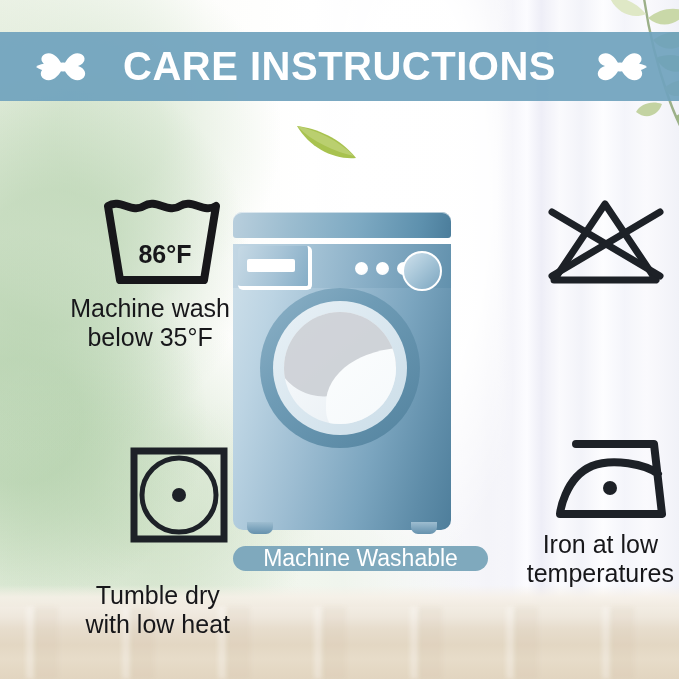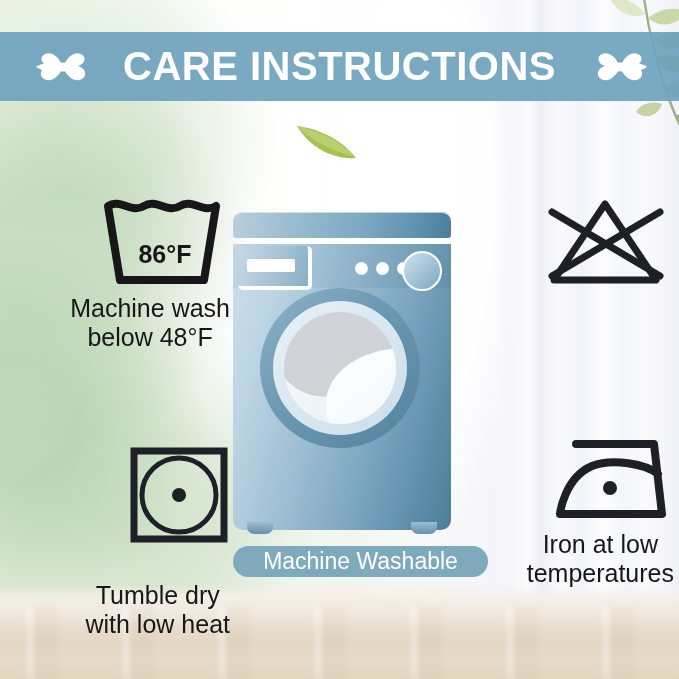--- a/index.html
+++ b/index.html
@@ -106,21 +106,21 @@
   .w-door-swirl{position:absolute;left:-10px;top:-14px;width:140px;height:96px;
     background:#c9cdd2;opacity:.85;
     border-radius:0 0 78% 44%/0 0 74% 62%;transform:rotate(-7deg);}
   .w-door-swirl2{position:absolute;left:42px;top:36px;width:110px;height:86px;
     background:linear-gradient(140deg,#fbfdfe 0%,#f4f8fa 100%);
     border-radius:72% 16% 60% 20%/64% 24% 60% 28%;}
   .w-foot{position:absolute;top:310px;width:26px;height:12px;border-radius:0 0 7px 7px;
     background:linear-gradient(180deg,#9ebdd0 0%,#7aa2bb 60%,#6692ad 100%);}
   .w-foot.l{left:14px;} .w-foot.r{right:14px;}
 
-  .badge{position:absolute;left:233px;top:546px;width:255px;height:31px;border-radius:16px;
+  .badge{position:absolute;left:233px;top:546px;width:255px;height:25px;border-radius:16px;
     background:#7fa9bd;display:flex;align-items:center;justify-content:center;}
   .badge-text{color:#ffffff;font-size:23px;font-family:"Liberation Sans", sans-serif;}
 </style>
 </head>
 <body>
 
 <div id="stage">
 
   <div class="bg-base"></div>
   <div class="bg-glow"></div>
@@ -162,21 +162,21 @@
 
   <div class="care-item" id="item-wash">
     <div class="care-icon" style="width:130px;height:92px;">
       <svg viewBox="0 0 130 92" style="width:130px;height:92px;">
         <path d="M8 10 C20 2, 32 18, 44 10 C56 2, 68 18, 80 10 C92 2, 104 18, 116 10
                  L104 84 L20 84 Z" fill="none" stroke="#17171a" stroke-width="8" stroke-linejoin="round" stroke-linecap="round"></path>
       </svg>
       <span class="tub-temp">86°F</span>
     </div>
     <div class="care-label">Machine wash
-below 48°F</div>
+below 35°F</div>
   </div>
 
   <div class="care-item" id="item-bleach">
     <div class="care-icon" style="width:130px;height:92px;">
       <svg viewBox="0 0 130 92" style="width:130px;height:92px;">
         <path d="M65 8 L116 84 L14 84 Z" fill="none" stroke="#1d2127" stroke-width="7" stroke-linejoin="round"></path>
         <line x1="12" y1="16" x2="120" y2="80" stroke="#1d2127" stroke-width="7" stroke-linecap="round"></line>
         <line x1="120" y1="16" x2="12" y2="80" stroke="#1d2127" stroke-width="7" stroke-linecap="round"></line>
       </svg>
     </div>

